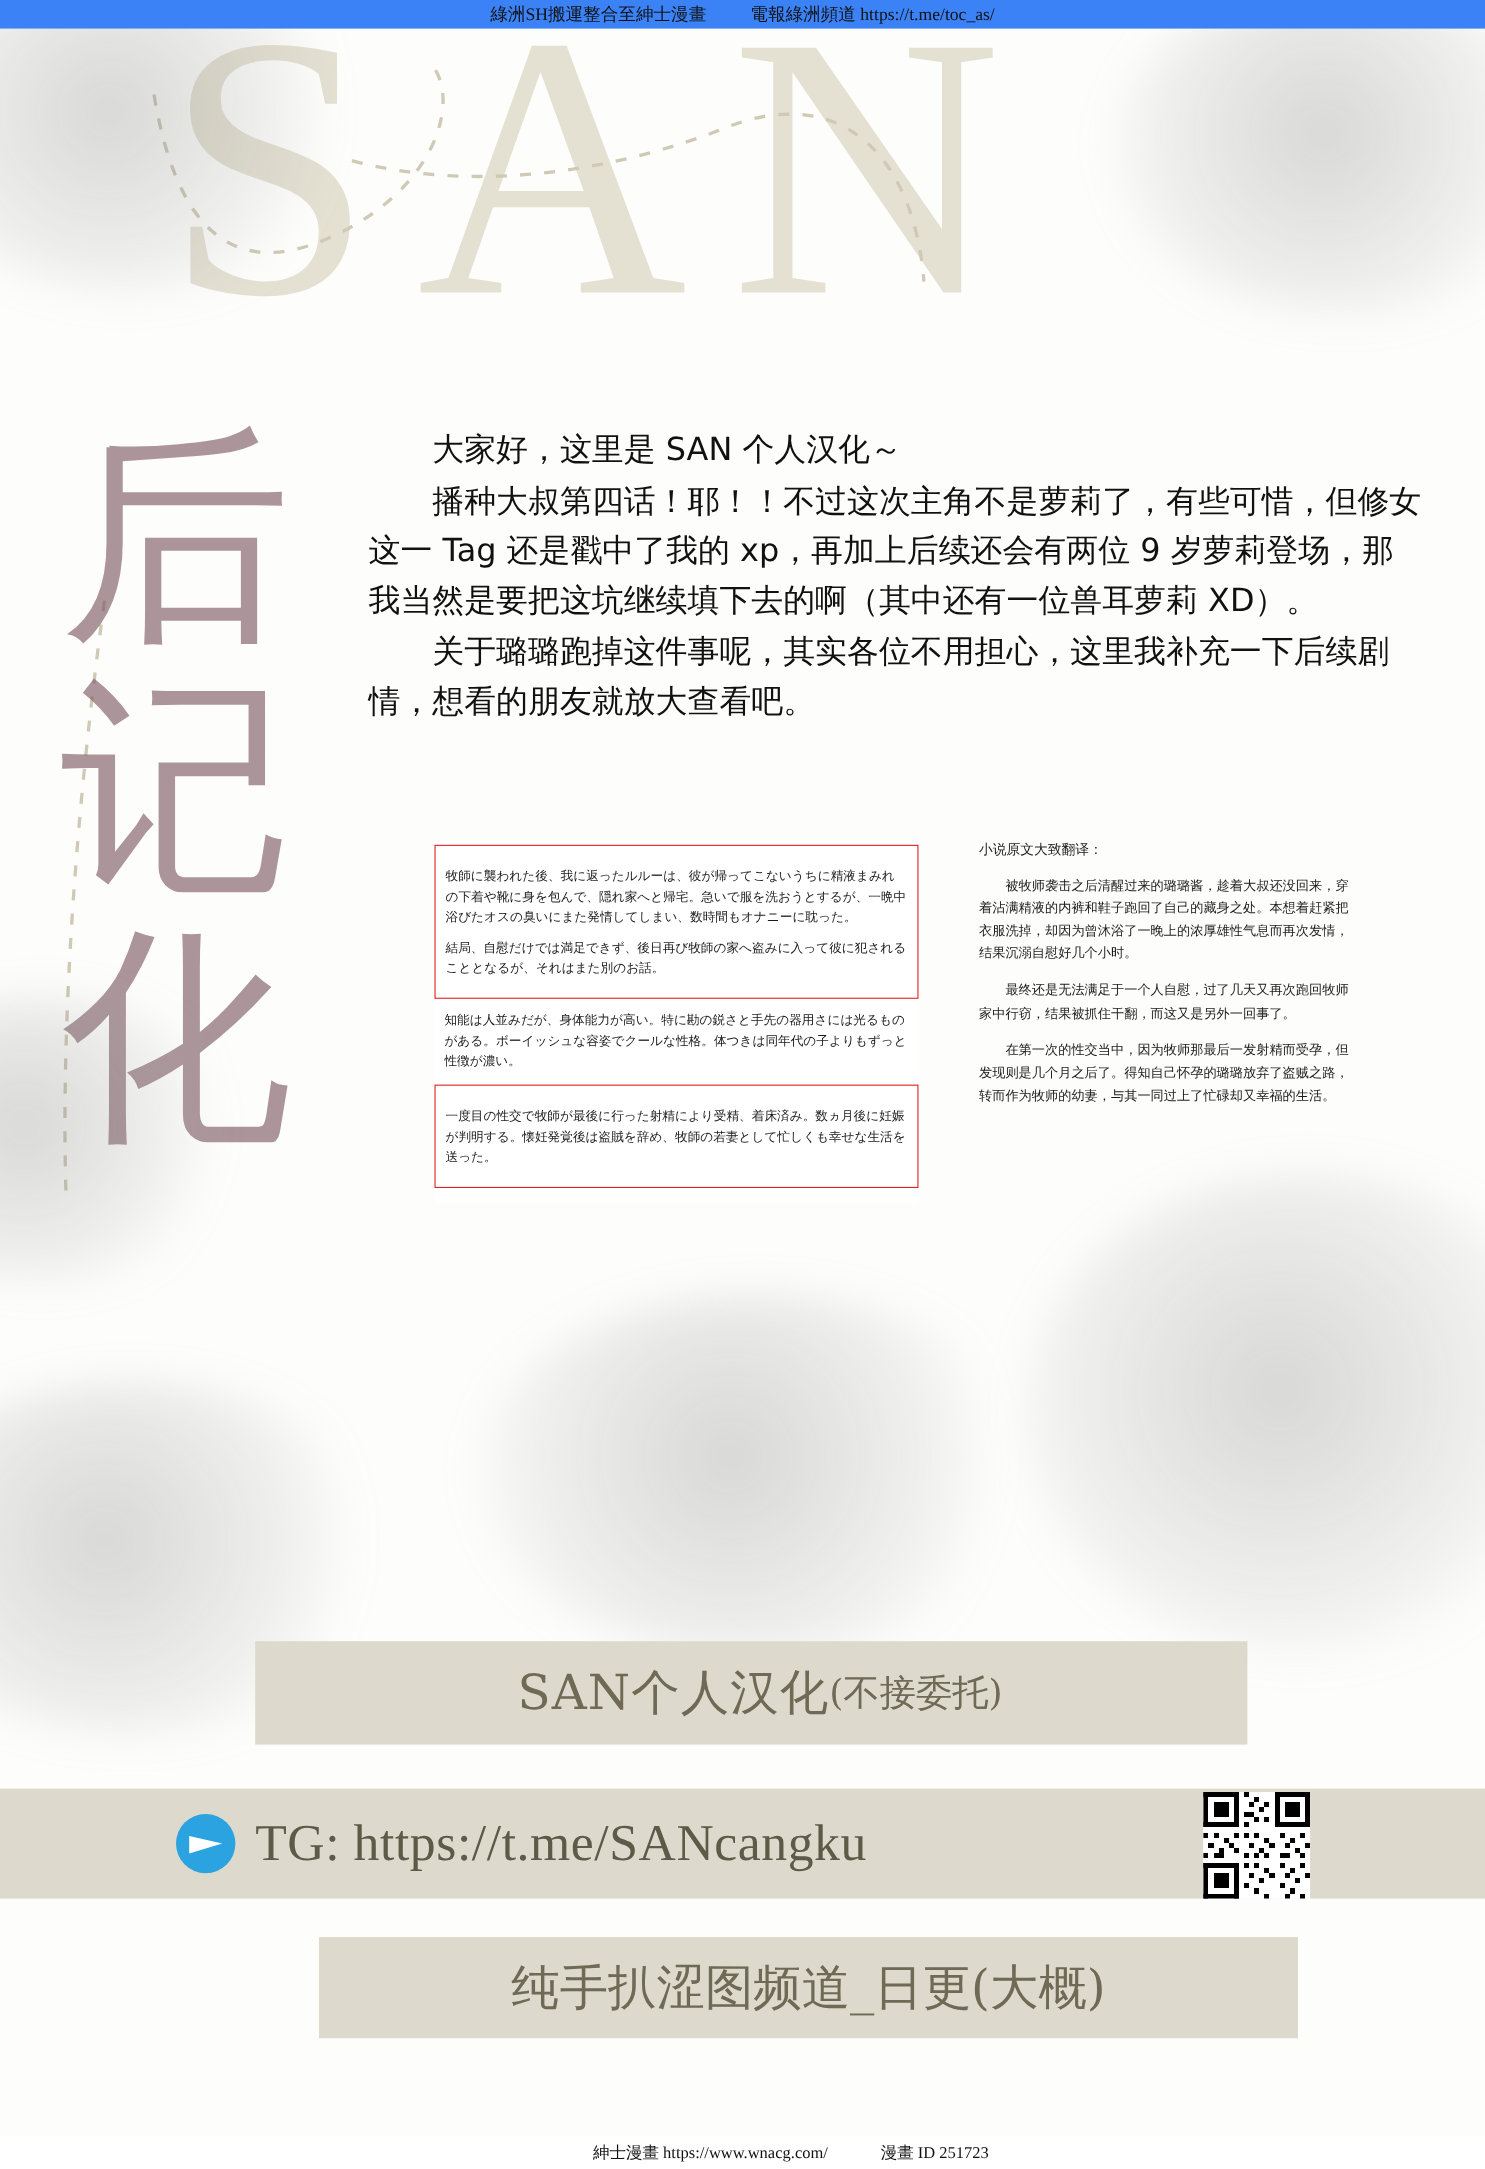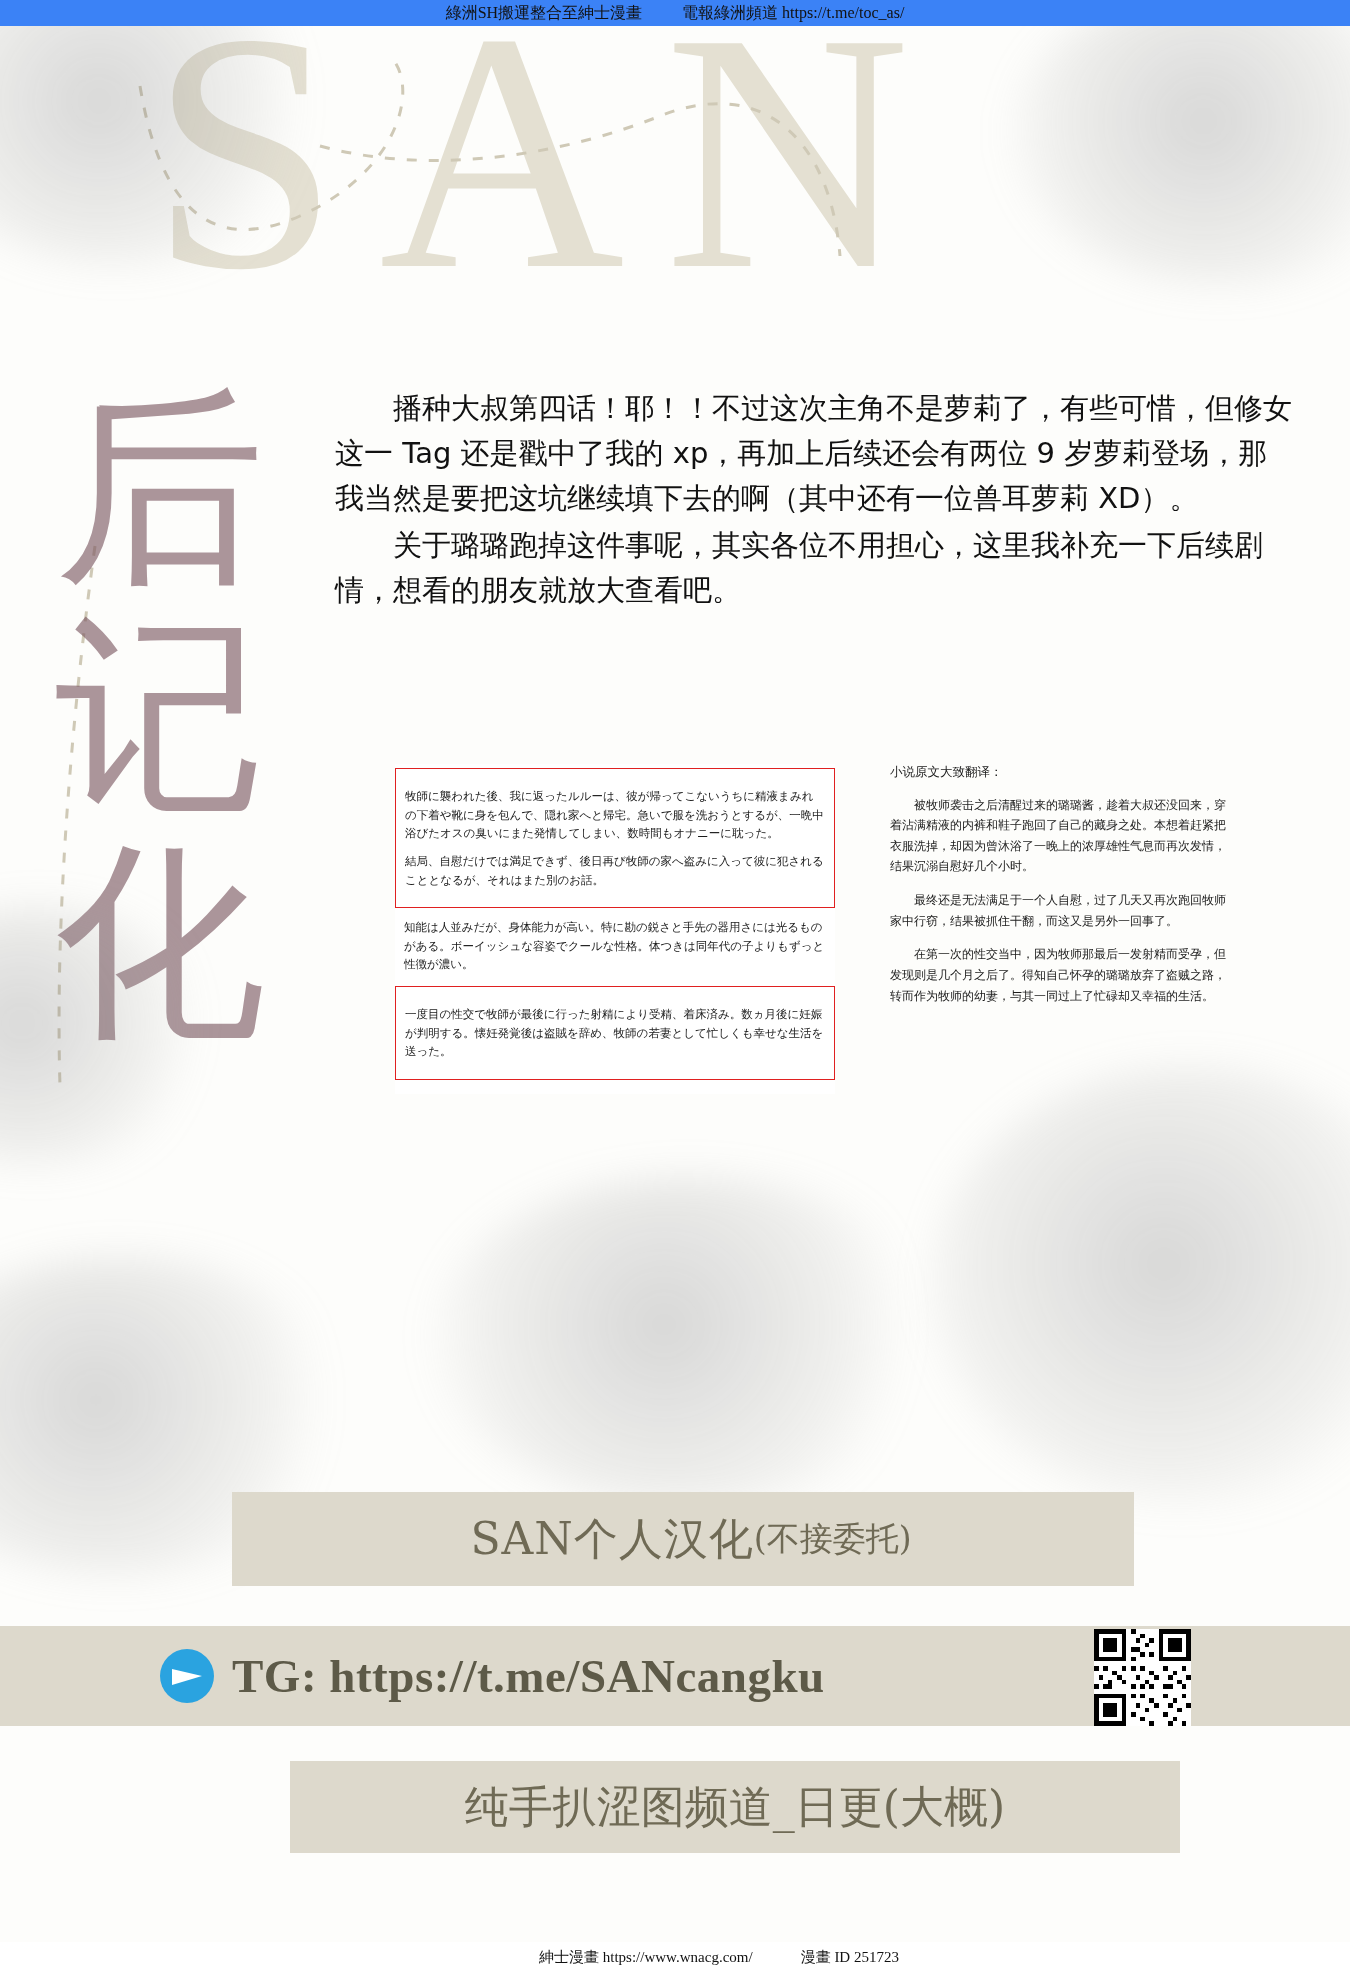--- a/index.html
+++ b/index.html
@@ -177,21 +177,20 @@
     top: 1600px; left: 0;
     width: 1350px; height: 100px;
     background: #ddd9cc;
     justify-content: flex-start;
   }
   .tg-wrap {
     display: flex;
     align-items: center;
     gap: 18px;
     margin-left: 160px;
-    font-weight: bold;
   }
   .tg-icon {
     width: 54px; height: 54px;
     border-radius: 50%;
     background: #2aa3e0;
     position: relative;
     flex: 0 0 auto;
   }
   .tg-icon::after {
     content: "";
@@ -250,20 +249,21 @@
   </div>
 
   <div class="cloud" style="top:-60px;left:-90px;width:420px;height:300px;"></div>
   <div class="cloud" style="top:-40px;left:1010px;width:430px;height:300px;"></div>
   <div class="cloud" style="top:1040px;left:930px;width:520px;height:440px;"></div>
   <div class="cloud" style="top:1150px;left:430px;width:520px;height:330px;"></div>
   <div class="cloud" style="top:1230px;left:-120px;width:480px;height:320px;"></div>
   <div class="cloud" style="top:880px;left:-140px;width:360px;height:260px;"></div>
 
   <div class="intro">
+    <p>大家好，这里是 SAN 个人汉化～</p>
     <p>播种大叔第四话！耶！！不过这次主角不是萝莉了，有些可惜，但修女这一 Tag 还是戳中了我的 xp，再加上后续还会有两位 9 岁萝莉登场，那我当然是要把这坑继续填下去的啊（其中还有一位兽耳萝莉 XD）。</p>
     <p>关于璐璐跑掉这件事呢，其实各位不用担心，这里我补充一下后续剧情，想看的朋友就放大查看吧。</p>
   </div>
 
   <div class="jp-block">
     <div class="jp-box">
       <p>牧師に襲われた後、我に返ったルルーは、彼が帰ってこないうちに精液まみれの下着や靴に身を包んで、隠れ家へと帰宅。急いで服を洗おうとするが、一晩中浴びたオスの臭いにまた発情してしまい、数時間もオナニーに耽った。</p>
       <p>結局、自慰だけでは満足できず、後日再び牧師の家へ盗みに入って彼に犯されることとなるが、それはまた別のお話。</p>
     </div>
     <p class="jp-plain">知能は人並みだが、身体能力が高い。特に勘の鋭さと手先の器用さには光るものがある。ボーイッシュな容姿でクールな性格。体つきは同年代の子よりもずっと性徴が濃い。</p>

